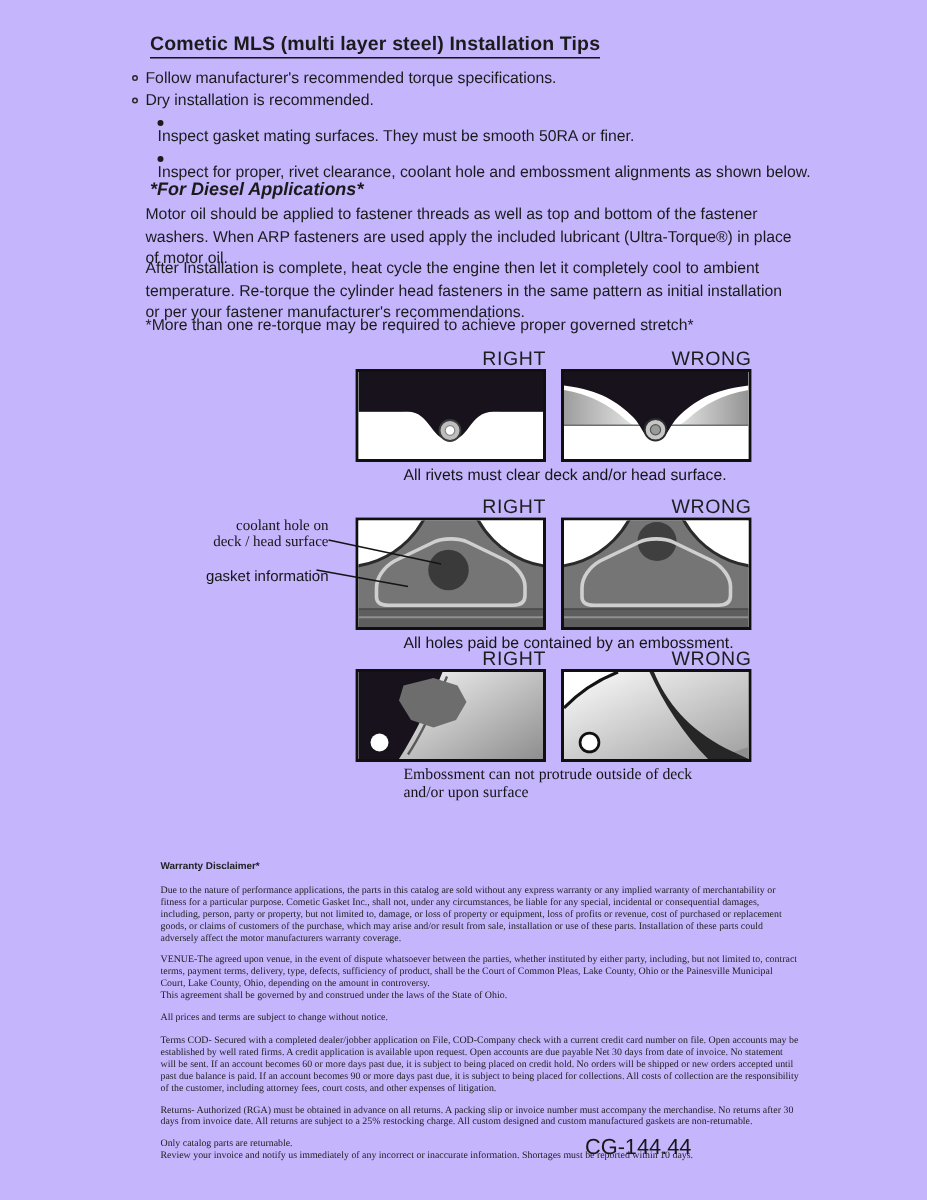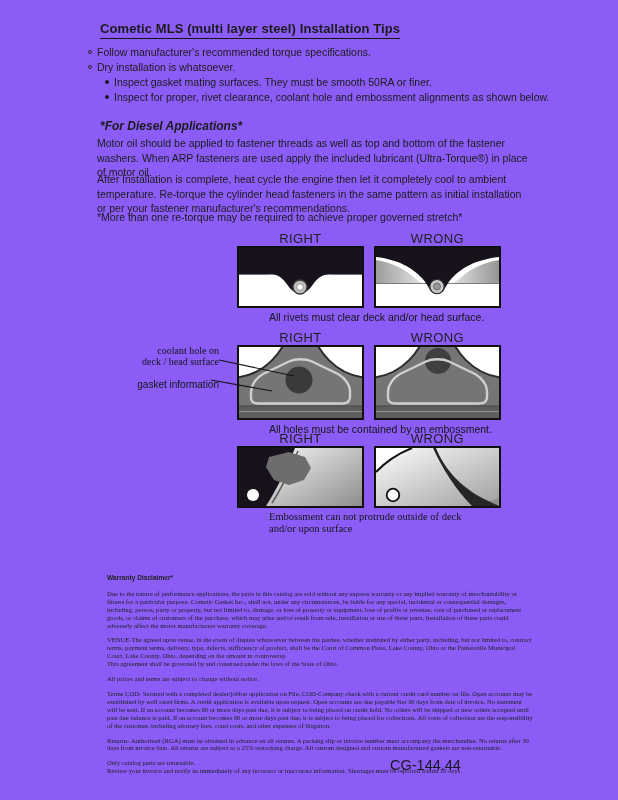--- a/index.html
+++ b/index.html
@@ -1,45 +1,45 @@
 <!DOCTYPE html>
 <html><head>
 <meta charset="utf-8">
 <style>
   * { margin:0; padding:0; box-sizing:border-box; }
   body { background:#e9e9e9; font-family:"Liberation Sans", sans-serif; }
   .page {
     position:relative; width:618px; height:800px; margin:0 auto;
-    background:#8b5cf6; color:#1b1b1b; overflow:hidden;
+    background:#c4b5fd; color:#1b1b1b; overflow:hidden;
   }
   .title {
     position:absolute; left:100px; top:21px;
     font-size:13px; font-weight:700; letter-spacing:0.1px;
     border-bottom:1.6px solid #141414; padding-bottom:2px;
   }
   .bullets { position:absolute; left:88px; top:45px; font-size:10.5px; }
   .b-line { display:flex; align-items:flex-start; line-height:15px; }
-  .b-line.sub { margin-left:17px; }
+  .b-line.sub { margin-left:17px;flex-direction:column; }
   .b-marker {
     flex:0 0 auto; width:4px; height:4px; border:1px solid #2a2a2a;
     border-radius:50%; margin:5px 5px 0 0;
   }
   .b-line.sub .b-marker { background:#1b1b1b; border-color:#1b1b1b; width:4px; height:4px; margin-top:5px; }
   .diesel-heading { position:absolute; left:100px; top:119px; font-size:12px; font-weight:700;font-style:italic; }
   .para { position:absolute; left:97px; width:434px; font-size:10.5px; line-height:14.6px; }
   .p1 { top:136px; }
   .p2 { top:172px; }
   .p3 { top:210px; }
   .drow { position:absolute; left:237px; width:264px; }
   .row1 { top:231px; }
   .row2 { top:330px; }
   .row3 { top:431px; }
   .dlabels { display:flex; gap:10px; height:15px; }
   .dlabels span {
-    flex:0 0 127px; text-align:center; font-size:13px; letter-spacing:0.4px; color:#1e1e1e;
+    flex:0 0 127px; text-align:right; font-size:13px; letter-spacing:0.4px; color:#1e1e1e;
   }
   .dpanels { display:flex; gap:10px; }
   .panel { flex:0 0 127px; border:2px solid #101010; background:#fff; }
   .panel svg { display:block; width:100%; height:100%; }
   .h62 { height:62px; }
   .h75 { height:75px; }
   .dcaption { margin-top:3px; font-size:10.5px; line-height:12px; color:#151515;margin-left:32px; }
   .pre { white-space:pre-line;font-family:Liberation Serif, serif; }
   .annot {
     position:absolute; left:-132px; top:15px; width:114px;
@@ -62,21 +62,21 @@
 
   <div class="title">Cometic MLS (multi layer steel) Installation Tips</div>
 
   <div class="bullets">
     <div class="b-line">
       <span class="b-marker"></span>
       <span>Follow manufacturer's recommended torque specifications.</span>
     </div>
     <div class="b-line">
       <span class="b-marker"></span>
-      <span>Dry installation is whatsoever.</span>
+      <span>Dry installation is recommended.</span>
     </div>
     <div class="b-line sub">
       <span class="b-marker"></span>
       <span>Inspect gasket mating surfaces.  They must be smooth 50RA or finer.</span>
     </div>
     <div class="b-line sub">
       <span class="b-marker"></span>
       <span>Inspect for proper, rivet clearance, coolant hole and embossment alignments as shown below.</span>
     </div>
   </div>
@@ -160,21 +160,21 @@
           <rect y="59" width="123" height="12" fill="#5e5e5e"></rect>
           <line x1="0" y1="59" x2="123" y2="59" stroke="#474747" stroke-width="1"></line>
           <line x1="0" y1="64.5" x2="123" y2="64.5" stroke="#909090" stroke-width="1.2"></line>
           <circle cx="-10" cy="-30" r="61" fill="#ffffff" stroke="#2b2b2b" stroke-width="2"></circle>
           <circle cx="133" cy="-30" r="61" fill="#ffffff" stroke="#2b2b2b" stroke-width="2"></circle>
           <circle cx="62" cy="14" r="13" fill="#3f3f3f"></circle>
           <path d="M12,51 L12,45 C12,38 17,31 24,27 L50,14.5 C56,11.5 67,11.5 73,14.5 L99,27 C106,31 111,38 111,44 L111,50 C111,54.5 108,56.5 103,56.5 L20,56.5 C15,56.5 12,55 12,51 Z" fill="none" stroke="#cfcfcf" stroke-width="2.4" stroke-linejoin="round"></path>
         </svg>
       </div>
     </div>
-    <div class="dcaption">All holes must be contained by an embossment.</div>
+    <div class="dcaption">All holes paid be contained by an embossment.</div>
   </div>
 
   <div class="drow row3">
     <div class="dlabels">
       <span>RIGHT</span>
       <span>WRONG</span>
     </div>
     <div class="dpanels">
       <div class="panel h62">
         <svg viewBox="0 0 123 58" preserveAspectRatio="none">

